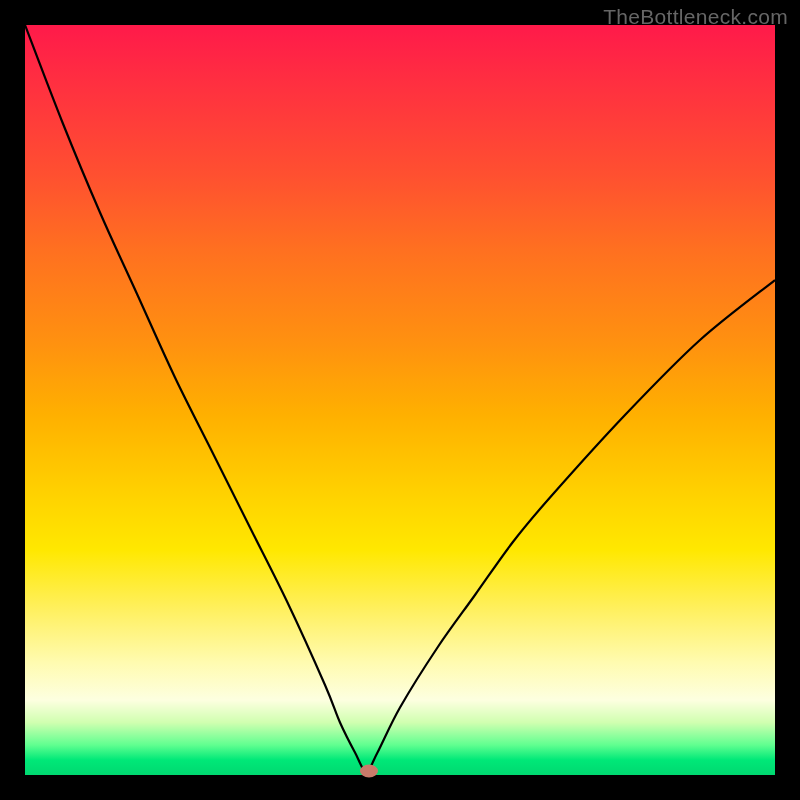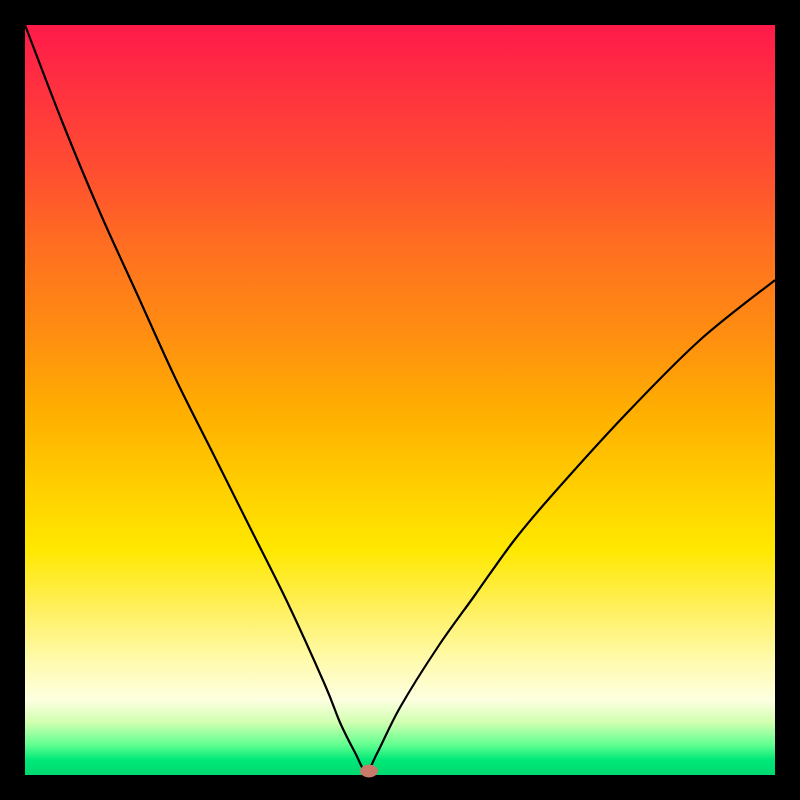--- a/index.html
+++ b/index.html
@@ -62,19 +62,20 @@
     height: 13px;
     background: #c97a6a;
     border-radius: 50%;
     transform: translate(-50%, -50%);
   }
 </style>
 </head>
 <body>
 
 <div class="container">
+  <div class="watermark">TheBottleneck.com</div>
   <div class="plot-area">
     <svg class="curve-svg" viewBox="0 0 750 750" preserveAspectRatio="none">
       <path id="curve-path" fill="none" stroke="#000000" stroke-width="2.2" d="M 0,0 C 6.25,16.25 25,66.25 37.5,97.5 C 50,128.75 62.5,158.75 75,187.5 C 87.5,216.25 100,242.5 112.5,270 C 125,297.5 137.5,326.25 150,352.5 C 162.5,378.75 175,402.5 187.5,427.5 C 200,452.5 212.5,477.5 225,502.5 C 237.5,527.5 250,551.25 262.5,577.5 C 275,603.75 291.25,640 300,660 C 308.75,680 310,686.25 315,697.5 C 320,708.75 325.625,719.375 330,727.5 C 334.375,735.625 337.5,746.25 341.25,746.25 C 345,746.25 346.875,738.125 352.5,727.5 C 358.125,716.875 365,700 375,682.5 C 385,665 400.00000000000006,641.25 412.50000000000006,622.5 C 425.00000000000006,603.75 437.5,587.5 450,570 C 462.5,552.5 475,533.75 487.5,517.5 C 500,501.25 506.25,493.75 525,472.5 C 543.75,451.25 575,416.25 600,390 C 625,363.75 650,337.50000000000006 675,315.00000000000006 C 700,292.50000000000006 737.5,265 750,255"></path>
     </svg>
     <div class="marker" id="min-marker" style="left: 343.5px; top: 746.25px; background: rgb(201, 122, 106);"></div>
   </div>
 </div>
 
 </body></html>

